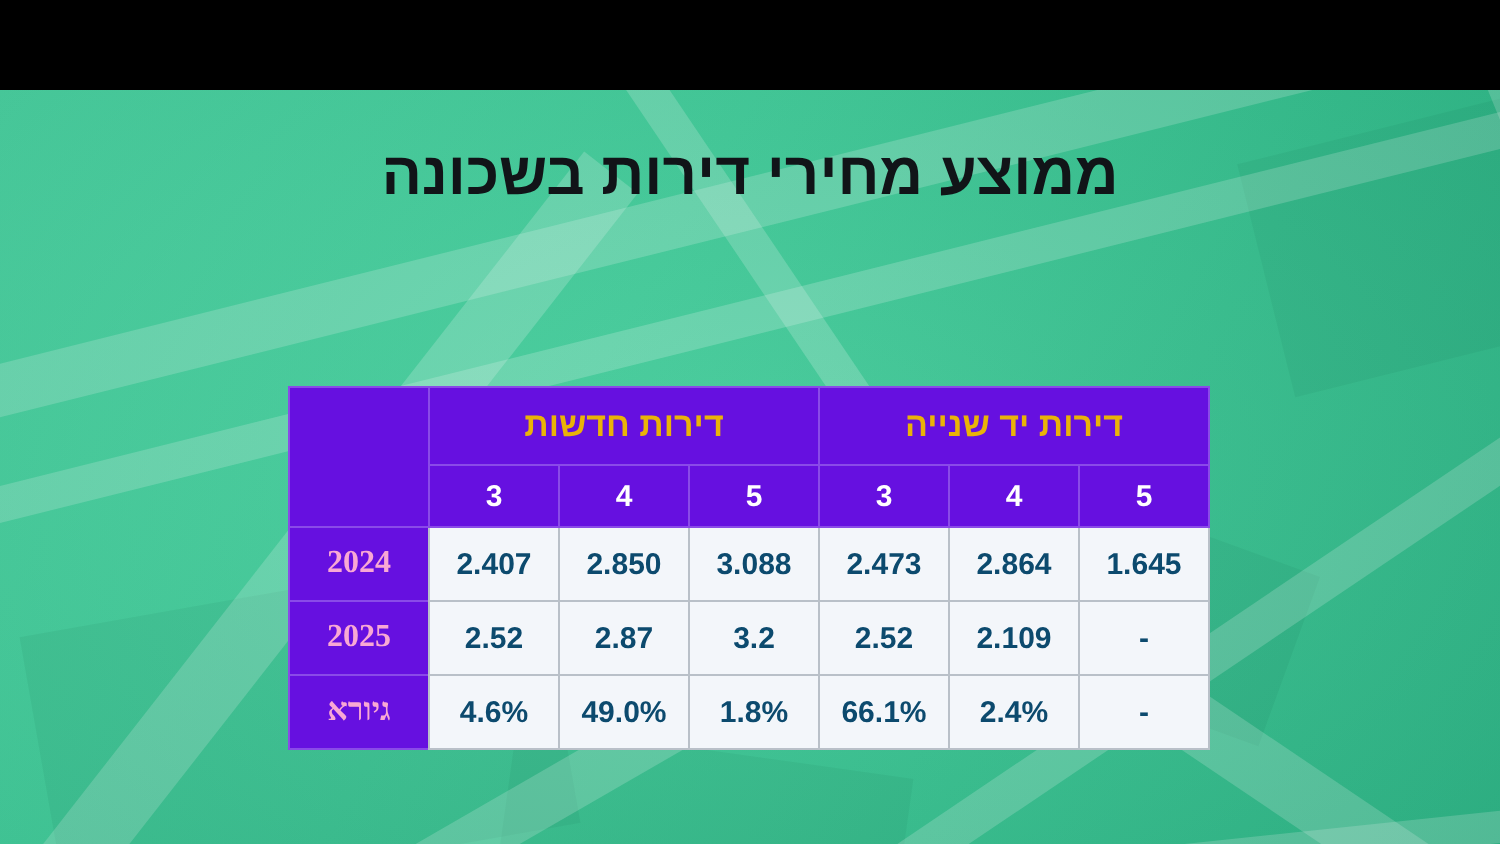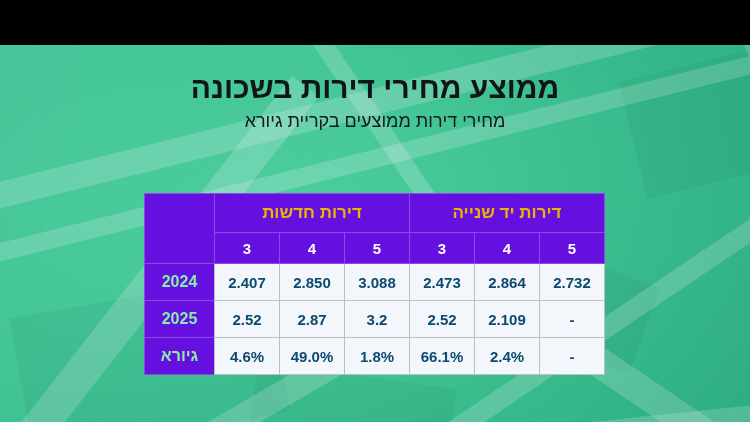--- a/index.html
+++ b/index.html
@@ -122,26 +122,27 @@
     font-size: 15px;
     font-weight: 700;
     text-align: center;
     border: 1px solid #b9c0c8;
     vertical-align: middle;
     direction: ltr;
   }
   .row-label {
     height: 36px;
     background: #6610E0;
-    color: #86efac;
+    color: #f9a8d4;
     font-size: 16px;
     font-weight: 700;
     text-align: center;
     border: 1px solid #8a4ae8;
     vertical-align: middle;
+    font-family: Liberation Serif, serif;
   }
   .col-data { width: 65px; }
   .col-label { width: 70px; }
 </style>
 </head>
 <body>
 
 <div class="slide">
 
   <div class="map-layer">
@@ -158,21 +159,20 @@
     <div class="road r7"></div>
     <div class="road r8"></div>
     <div class="road r9"></div>
     <div class="road r10"></div>
     <div class="road r11"></div>
     <div class="vig"></div>
   </div>
 
   <div class="header">
     <h1 class="title">ממוצע מחירי דירות בשכונה</h1>
-    <p class="subtitle">מחירי דירות ממוצעים בקריית גיורא</p>
   </div>
 
   <div class="table-wrap">
     <table class="pricing">
       <colgroup>
         <col class="col-data">
           <col class="col-data">
           <col class="col-data">
         <col class="col-data">
           <col class="col-data">
@@ -189,21 +189,21 @@
           <th class="sub-head">5</th>
           <th class="sub-head">4</th>
           <th class="sub-head">3</th>
           <th class="sub-head">5</th>
           <th class="sub-head">4</th>
           <th class="sub-head">3</th>
         </tr>
       </thead>
       <tbody>
         <tr>
-          <td class="data-cell">2.732</td>
+          <td class="data-cell">1.645</td>
           <td class="data-cell">2.864</td>
           <td class="data-cell">2.473</td>
           <td class="data-cell">3.088</td>
           <td class="data-cell">2.850</td>
           <td class="data-cell">2.407</td>
           <td class="row-label">2024</td>
         </tr>
         <tr>
           <td class="data-cell">-</td>
           <td class="data-cell">2.109</td>

